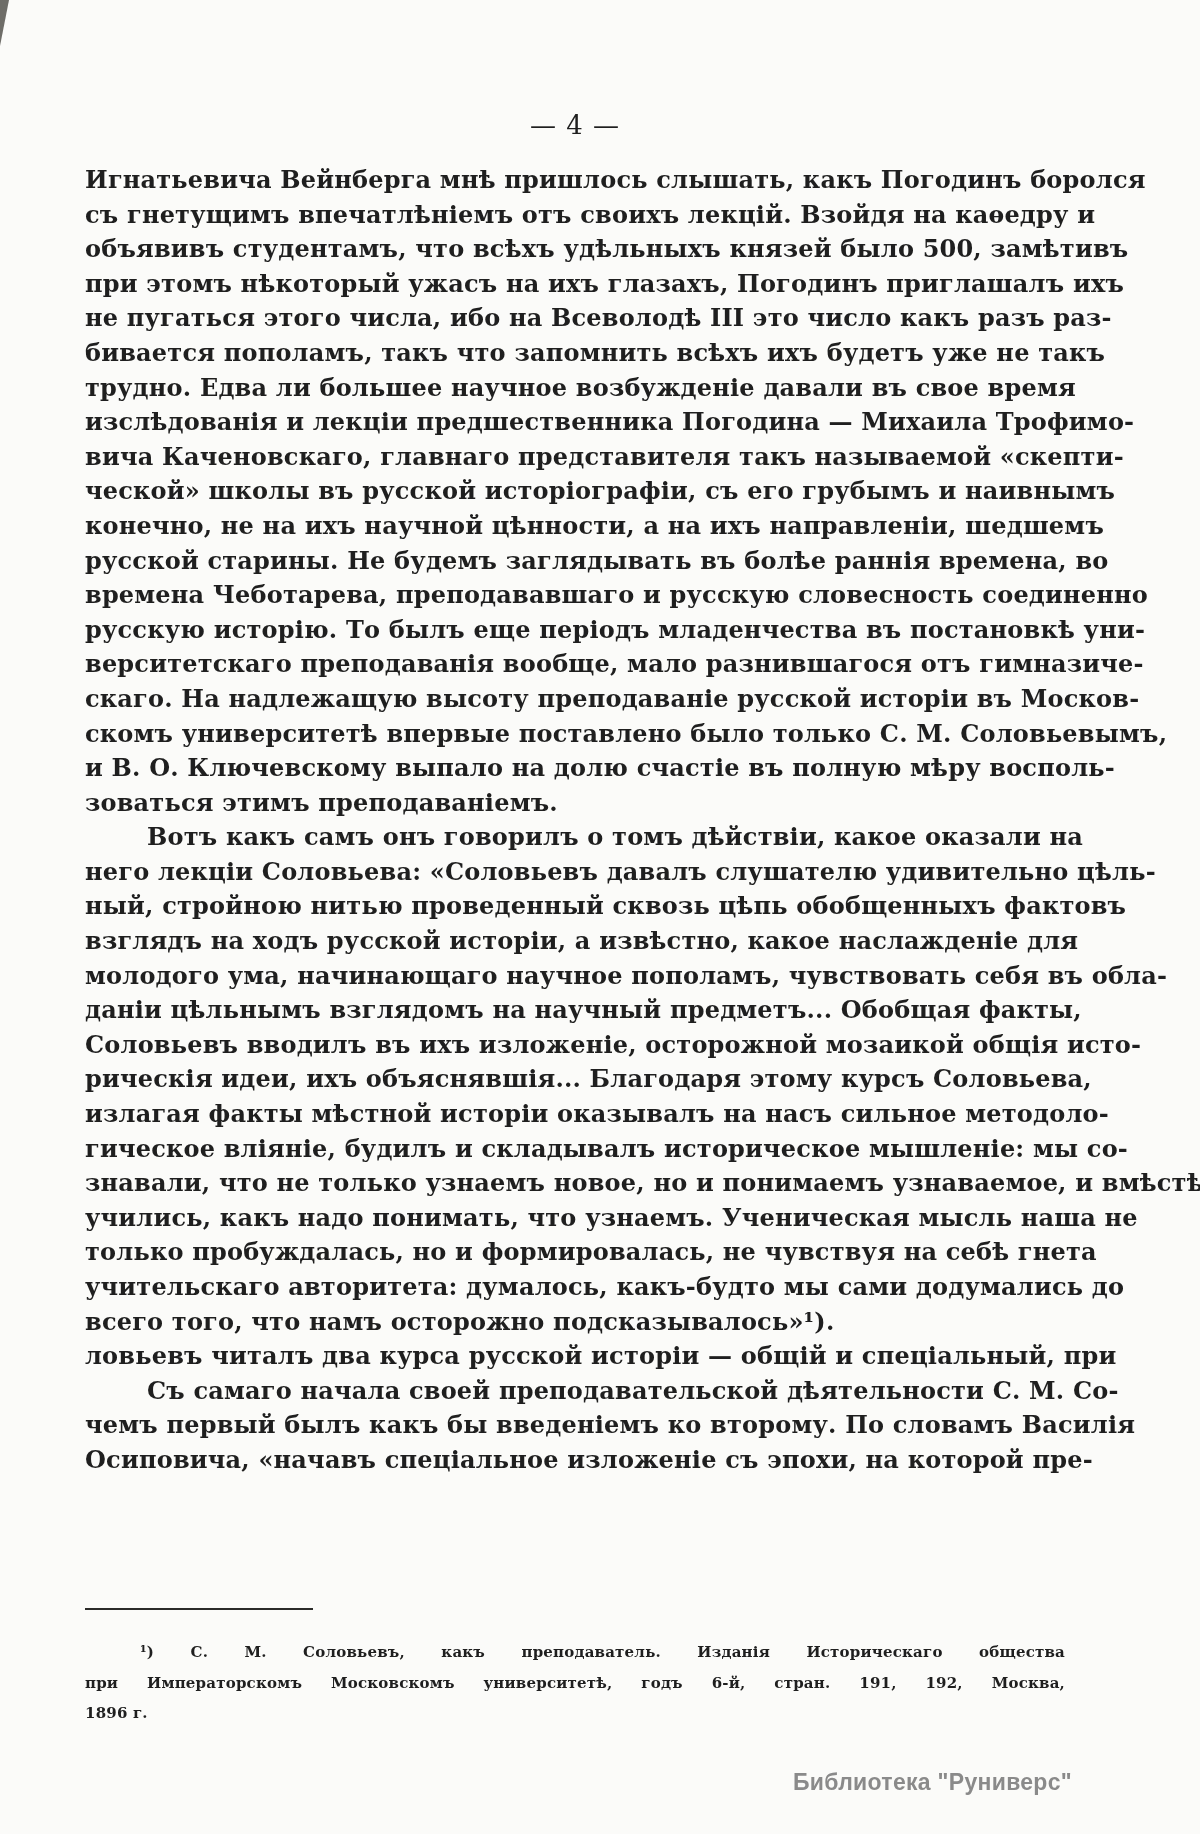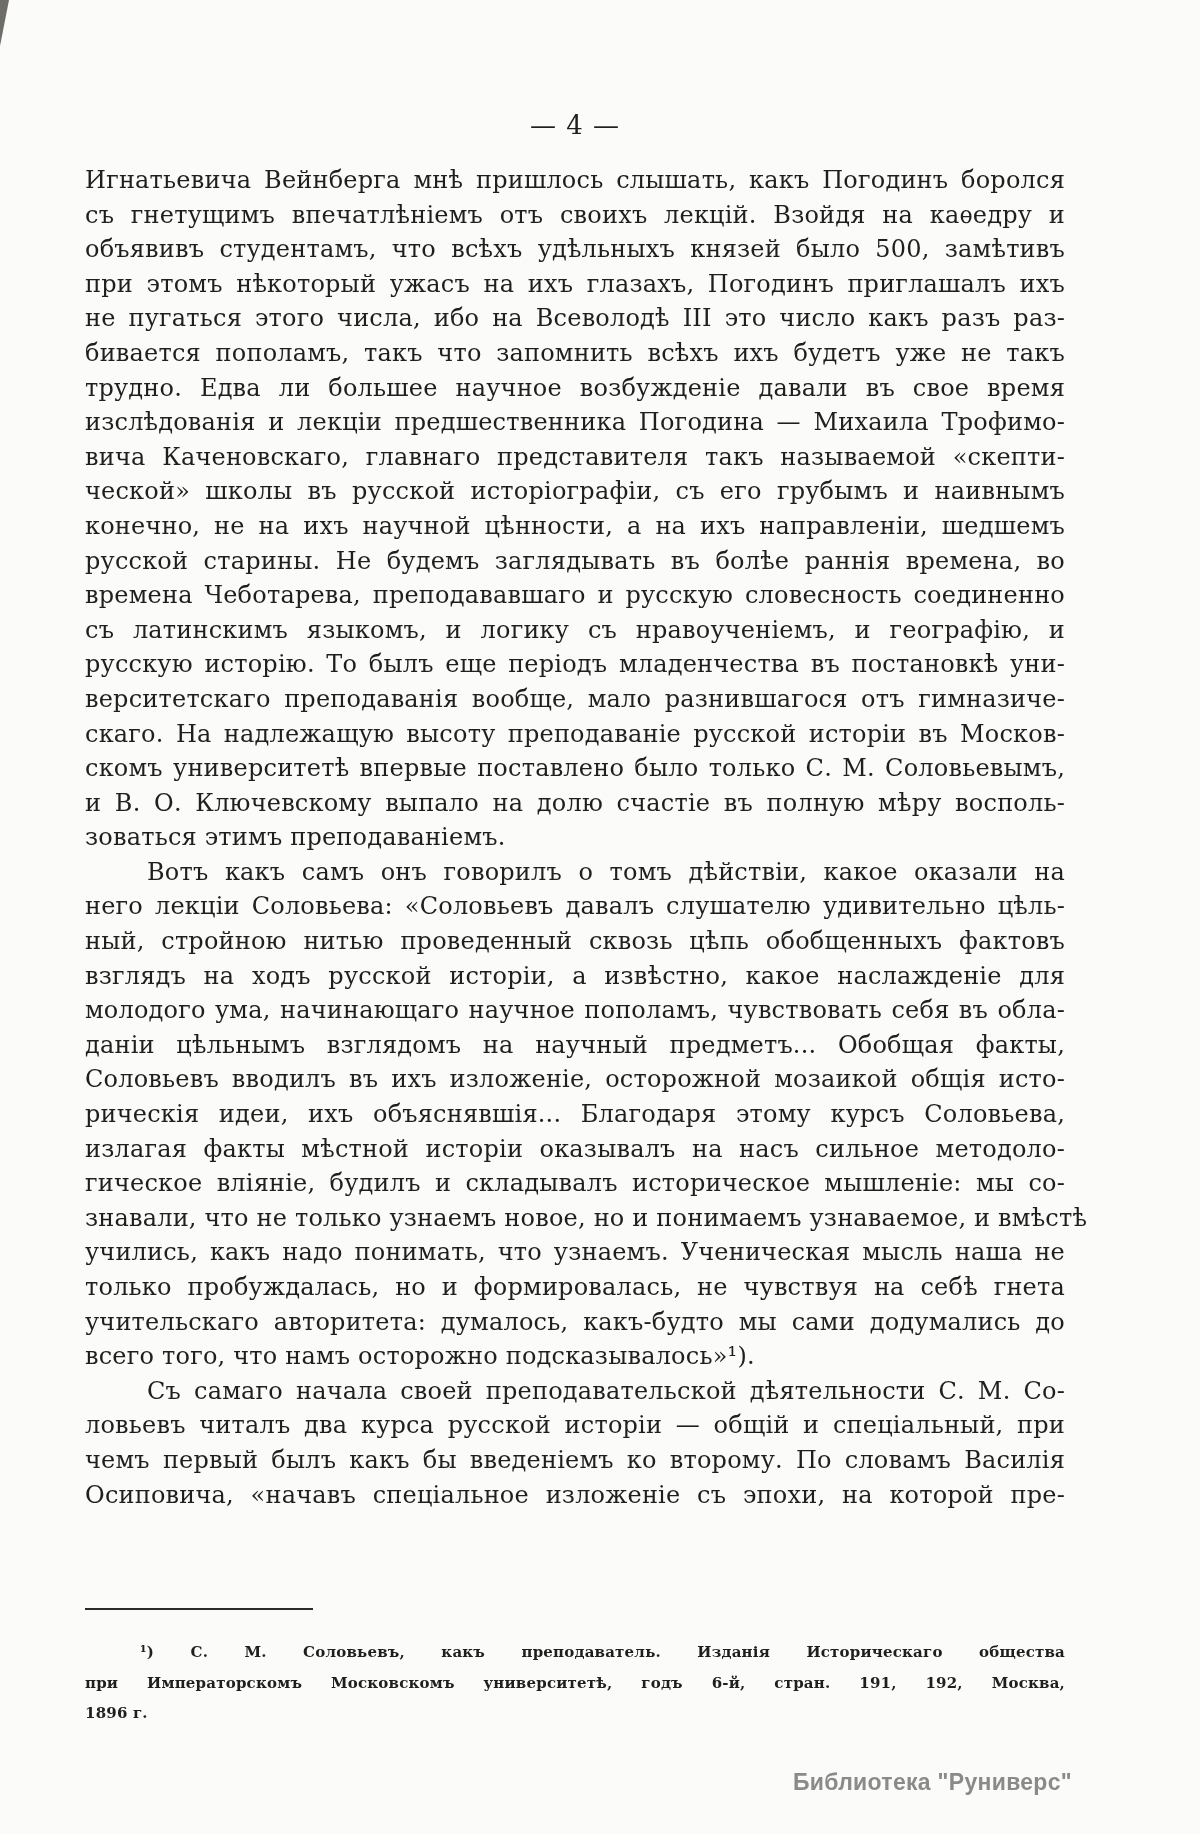--- a/index.html
+++ b/index.html
@@ -21,21 +21,21 @@
   }
   .pagenum {
     position: absolute;
     top: 110px; left: 85px; width: 980px;
     text-align: center;
     font-size: 26px;
     letter-spacing: 1px;
   }
   .body-text {
     position: absolute;
-    left: 85px; top: 163px; width: 980px;
+    left: 85px; top: 163px; width: 980px; font-weight: bold;
   }
   .line {
     font-size: 24px;
     line-height: 34.6px;
     height: 34.6px;
     white-space: nowrap;
     text-align: justify;
     text-align-last: justify;
     text-justify: inter-word;
     letter-spacing: 0.2px;
@@ -85,21 +85,20 @@
       <div class="line">при этомъ нѣкоторый ужасъ на ихъ глазахъ, Погодинъ приглашалъ ихъ</div>
       <div class="line">не пугаться этого числа, ибо на Всеволодѣ III это число какъ разъ раз-</div>
       <div class="line">бивается пополамъ, такъ что запомнить всѣхъ ихъ будетъ уже не такъ</div>
       <div class="line">трудно. Едва ли большее научное возбужденіе давали въ свое время</div>
       <div class="line">изслѣдованія и лекціи предшественника Погодина — Михаила Трофимо-</div>
       <div class="line">вича Каченовскаго, главнаго представителя такъ называемой «скепти-</div>
       <div class="line">ческой» школы въ русской исторіографіи, съ его грубымъ и наивнымъ</div>
       <div class="line">конечно, не на ихъ научной цѣнности, а на ихъ направленіи, шедшемъ</div>
       <div class="line">русской старины. Не будемъ заглядывать въ болѣе раннія времена, во</div>
       <div class="line">времена Чеботарева, преподававшаго и русскую словесность соединенно</div>
-      <div class="line">съ латинскимъ языкомъ, и логику съ нравоученіемъ, и географію, и</div>
       <div class="line">русскую исторію. То былъ еще періодъ младенчества въ постановкѣ уни-</div>
       <div class="line">верситетскаго преподаванія вообще, мало разнившагося отъ гимназиче-</div>
       <div class="line">скаго. На надлежащую высоту преподаваніе русской исторіи въ Москов-</div>
       <div class="line">скомъ университетѣ впервые поставлено было только С. М. Соловьевымъ,</div>
       <div class="line">и В. О. Ключевскому выпало на долю счастіе въ полную мѣру восполь-</div>
       <div class="line endline">зоваться этимъ преподаваніемъ.</div>
       <div class="line indent">Вотъ какъ самъ онъ говорилъ о томъ дѣйствіи, какое оказали на</div>
       <div class="line">него лекціи Соловьева: «Соловьевъ давалъ слушателю удивительно цѣль-</div>
       <div class="line">ный, стройною нитью проведенный сквозь цѣпь обобщенныхъ фактовъ</div>
       <div class="line">взглядъ на ходъ русской исторіи, а извѣстно, какое наслажденіе для</div>
@@ -107,22 +106,22 @@
       <div class="line">даніи цѣльнымъ взглядомъ на научный предметъ... Обобщая факты,</div>
       <div class="line">Соловьевъ вводилъ въ ихъ изложеніе, осторожной мозаикой общія исто-</div>
       <div class="line">рическія идеи, ихъ объяснявшія... Благодаря этому курсъ Соловьева,</div>
       <div class="line">излагая факты мѣстной исторіи оказывалъ на насъ сильное методоло-</div>
       <div class="line">гическое вліяніе, будилъ и складывалъ историческое мышленіе: мы со-</div>
       <div class="line">знавали, что не только узнаемъ новое, но и понимаемъ узнаваемое, и вмѣстѣ</div>
       <div class="line">учились, какъ надо понимать, что узнаемъ. Ученическая мысль наша не</div>
       <div class="line">только пробуждалась, но и формировалась, не чувствуя на себѣ гнета</div>
       <div class="line">учительскаго авторитета: думалось, какъ-будто мы сами додумались до</div>
       <div class="line endline">всего того, что намъ осторожно подсказывалось»¹).</div>
+      <div class="line">ловьевъ читалъ два курса русской исторіи — общій и спеціальный, при</div>
       <div class="line indent">Съ самаго начала своей преподавательской дѣятельности С. М. Со-</div>
-      <div class="line">ловьевъ читалъ два курса русской исторіи — общій и спеціальный, при</div>
       <div class="line">чемъ первый былъ какъ бы введеніемъ ко второму. По словамъ Василія</div>
       <div class="line">Осиповича, «начавъ спеціальное изложеніе съ эпохи, на которой пре-</div>
     </div>
 
   <div class="fn-rule"></div>
 
   <div class="footnote" id="footnote">
       <div class="line indent">¹) С. М. Соловьевъ, какъ преподаватель. Изданія Историческаго общества</div>
       <div class="line">при Императорскомъ Московскомъ университетѣ, годъ 6-й, стран. 191, 192, Москва,</div>
       <div class="line endline">1896 г.</div>

